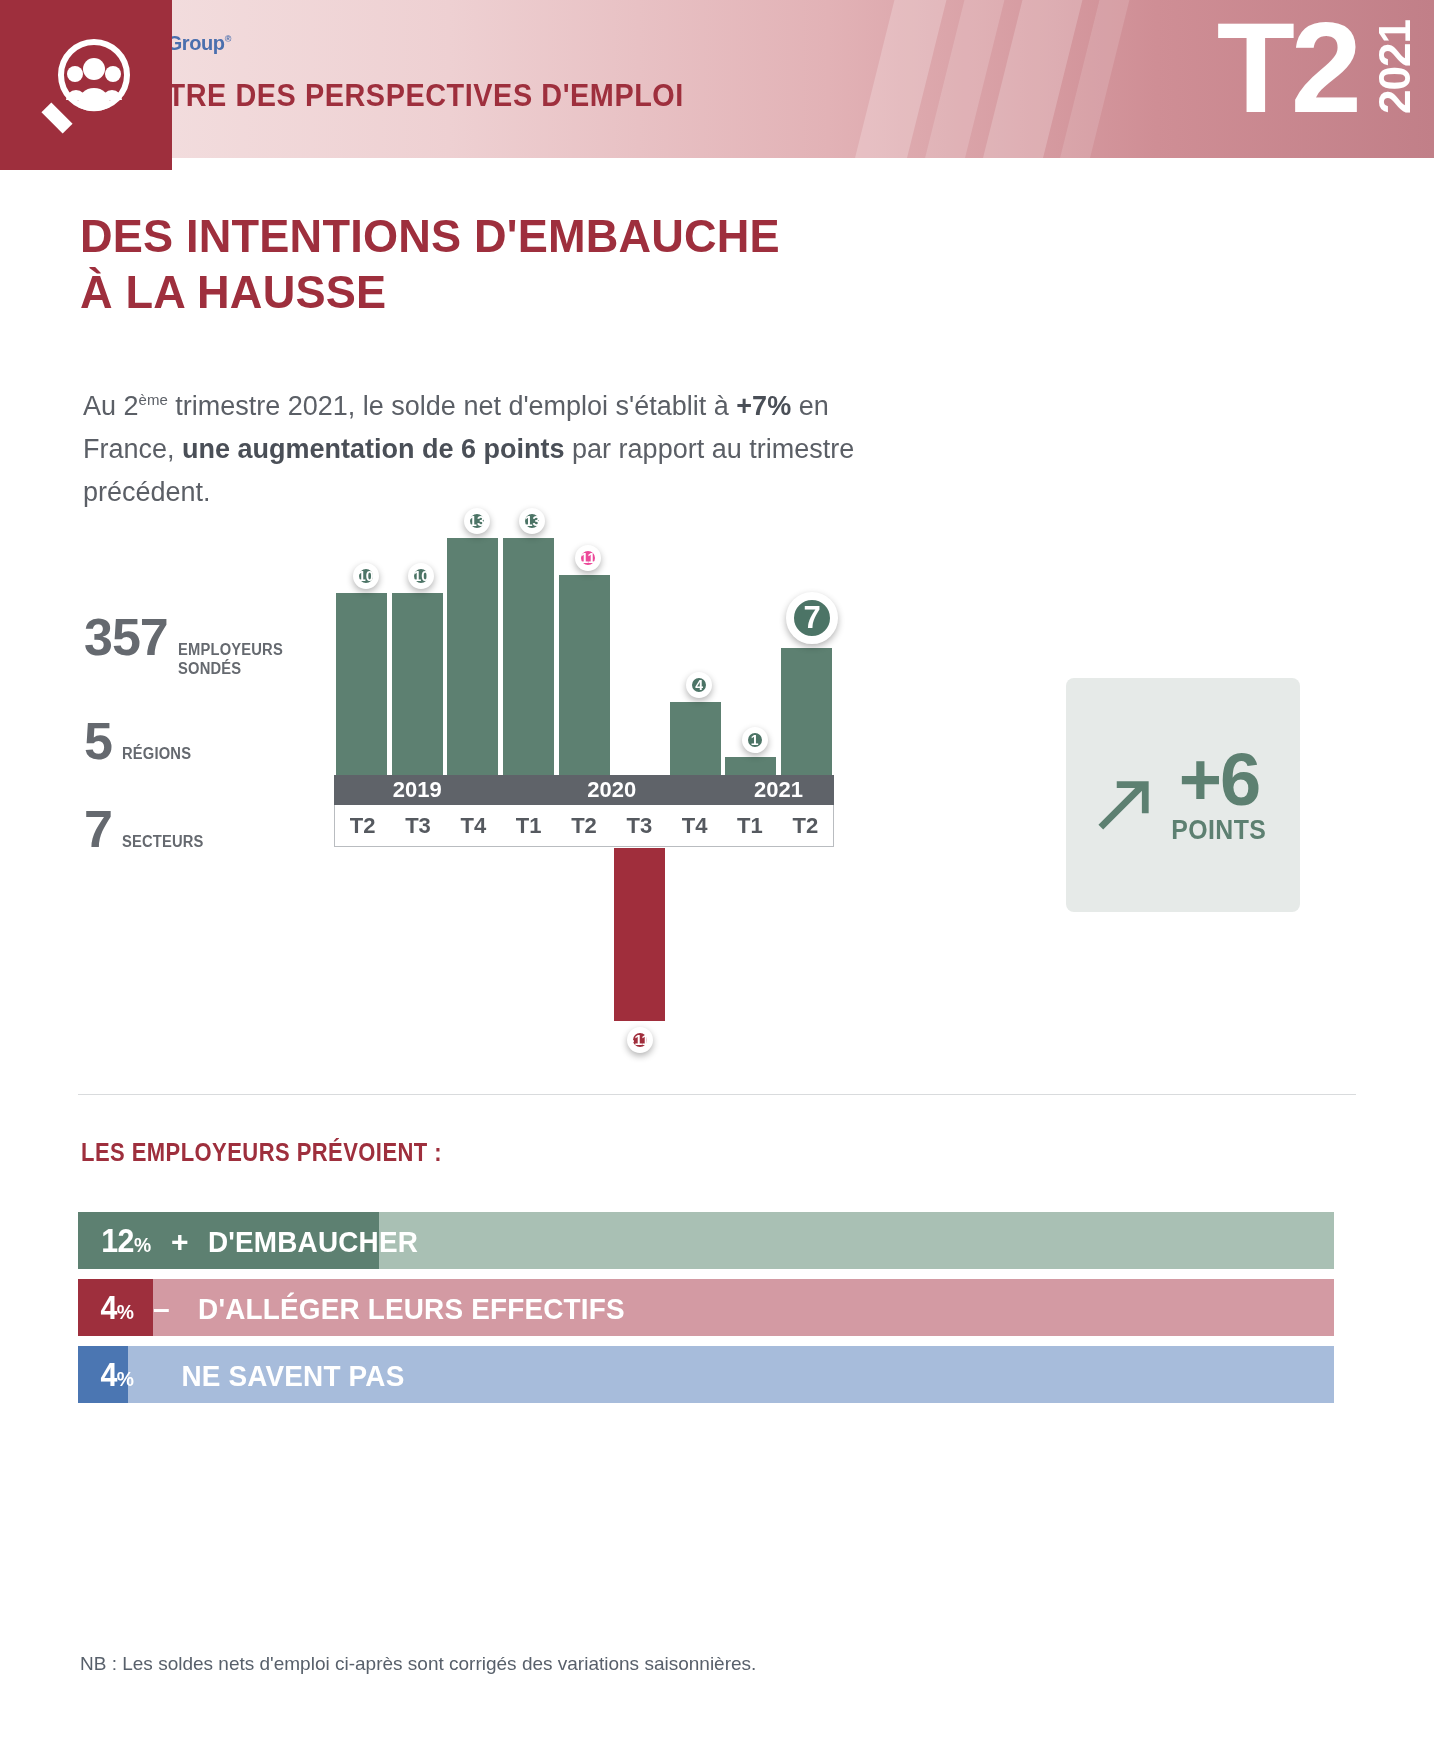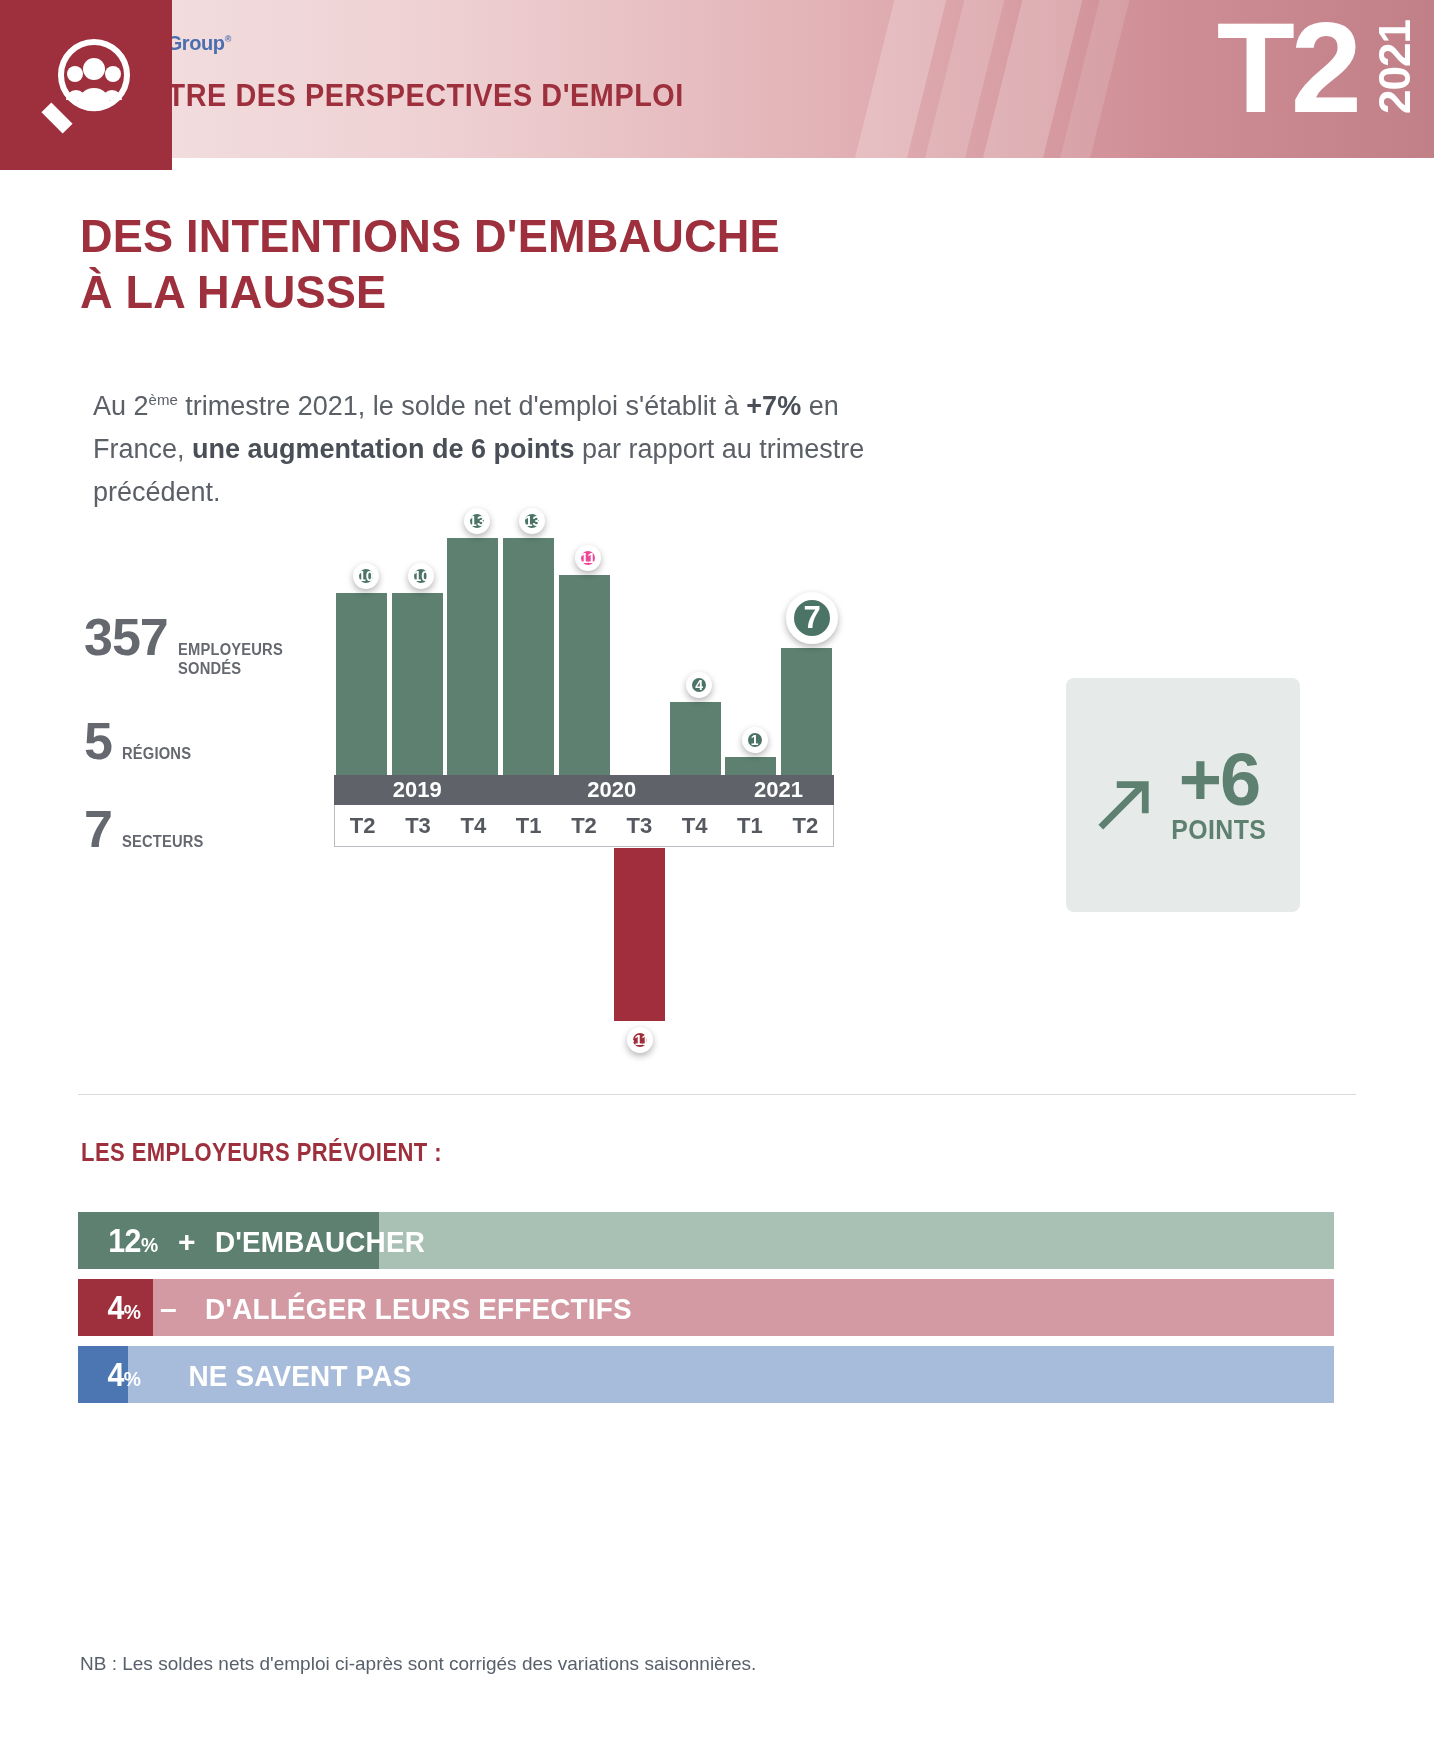--- a/index.html
+++ b/index.html
@@ -79,21 +79,21 @@
   .main-title {
     position: absolute; left: 80px; top: 208px;
     font-size: 47px; line-height: 56px; font-weight: 700;
     color: #9e2f3d; letter-spacing: 0.2px;
     transform: scaleX(0.96); transform-origin: left top;
     font-family: "Liberation Sans", sans-serif;
   }
   .main-title span { display: block; }
 
   .lede {
-    position: absolute; left: 93px; top: 378px; width: 820px;
+    position: absolute; left: 83px; top: 378px; width: 820px;
     font-size: 27px; line-height: 43px; color: #5b5f66;
     font-family: "Liberation Sans", sans-serif;
   }
   .lede b { color: #4a4f57; font-weight: 700; }
   .lede sup { font-size: 15px; }
 
   
   .stats { position: absolute; left: 84px; top: 612px; width: 250px; }
   .stat { display: flex; align-items: baseline; margin-bottom: 38px; }
   .stat-num {
@@ -191,21 +191,21 @@
   .hbar {
     position: relative; height: 57px; margin-bottom: 10px;
     display: flex; align-items: center; overflow: hidden;
   }
   .hbar-fill {
     position: absolute; left: 0; top: 0; height: 100%;
   }
   .hbar-text {
     position: relative; z-index: 2;
     display: flex; align-items: baseline; gap: 0;
-    padding-left: 28px; color: #fff;
+    padding-left: 21px; color: #fff;
     font-family: "Liberation Sans", sans-serif;
   }
   .hbar-pct {
     font-size: 33px; font-weight: 700; letter-spacing: -0.5px;
     transform: scaleX(0.92); transform-origin: left baseline;
   }
   .hbar-pct em { font-style: normal; font-size: 21px; }
   .hbar-sign {
     font-size: 30px; font-weight: 700; margin-left: 18px; margin-right: 12px;
   }

